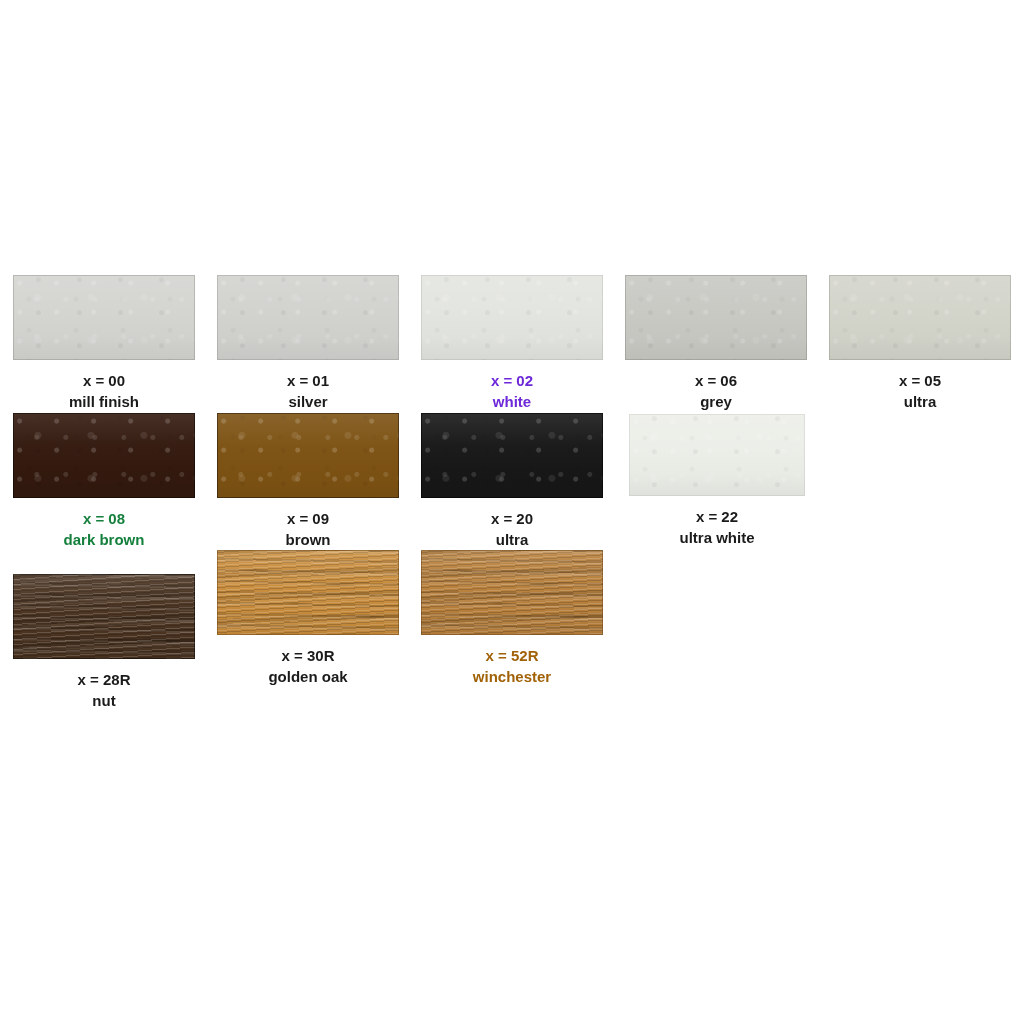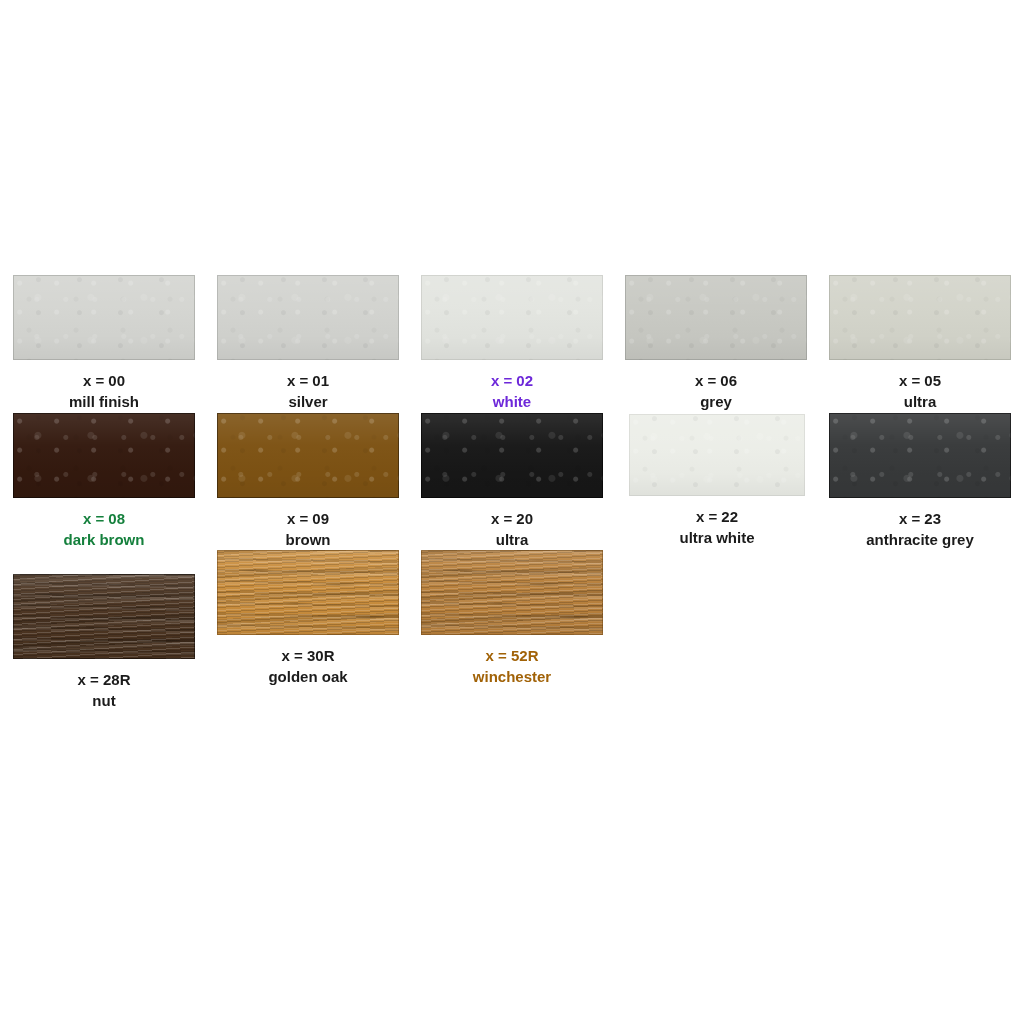--- a/index.html
+++ b/index.html
@@ -242,32 +242,20 @@
         <div class="chip-surface" style="background: rgb(236, 238, 232);"></div>
         <div class="chip-noise"></div>
         <div class="chip-shade"></div>
         <div class="chip-edge" style="box-shadow: rgba(150, 152, 148, 0.18) 0px 0px 0px 1px inset;"></div>
       </div>
       <div class="swatch-label" style="color: rgb(27, 27, 27);">
         <span class="swatch-code">x = 22</span>
         <span class="swatch-name">ultra white</span>
       </div>
     </div>
-    <div class="swatch-cell" style="left: 829px; top: 413px; width: 182px;">
-      <div class="swatch-chip" style="width: 182px; height: 85px; background-color: rgb(55, 57, 58);">
-        <div class="chip-surface" style="background: rgb(55, 57, 58);"></div>
-        <div class="chip-noise"></div>
-        <div class="chip-shade"></div>
-        <div class="chip-edge" style="box-shadow: rgba(0, 0, 0, 0.5) 0px 0px 0px 1px inset;"></div>
-      </div>
-      <div class="swatch-label" style="color: rgb(27, 27, 27);">
-        <span class="swatch-code">x = 23</span>
-        <span class="swatch-name">anthracite grey</span>
-      </div>
-    </div>
     <div class="swatch-cell" style="left: 13px; top: 550px; width: 182px; margin-top: 24px;">
       <div class="swatch-chip wood" style="width: 182px; height: 85px; background-color: rgb(74, 51, 32);">
         <div class="chip-surface" style="background: rgb(74, 51, 32);"></div>
         <div class="chip-grain"></div>
         <div class="chip-knots"></div>
         <div class="chip-shade"></div>
         <div class="chip-edge" style="box-shadow: rgba(0, 0, 0, 0.45) 0px 0px 0px 1px inset;"></div>
       </div>
       <div class="swatch-label" style="color: rgb(27, 27, 27);">
         <span class="swatch-code">x = 28R</span>

